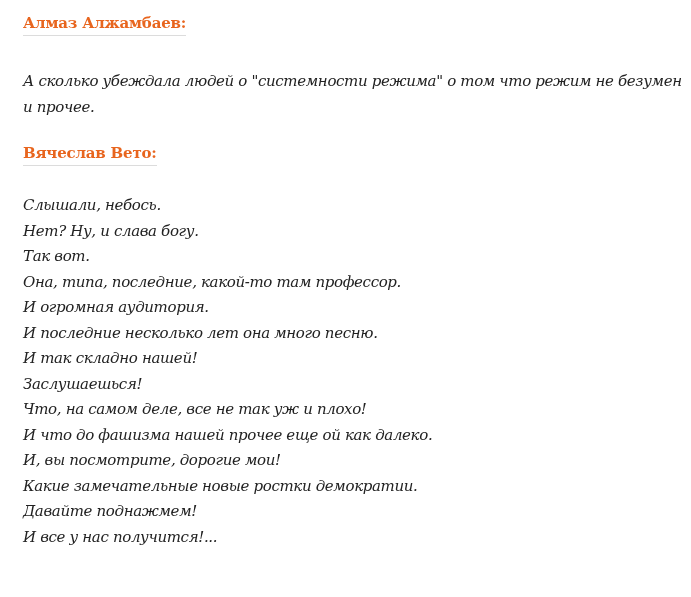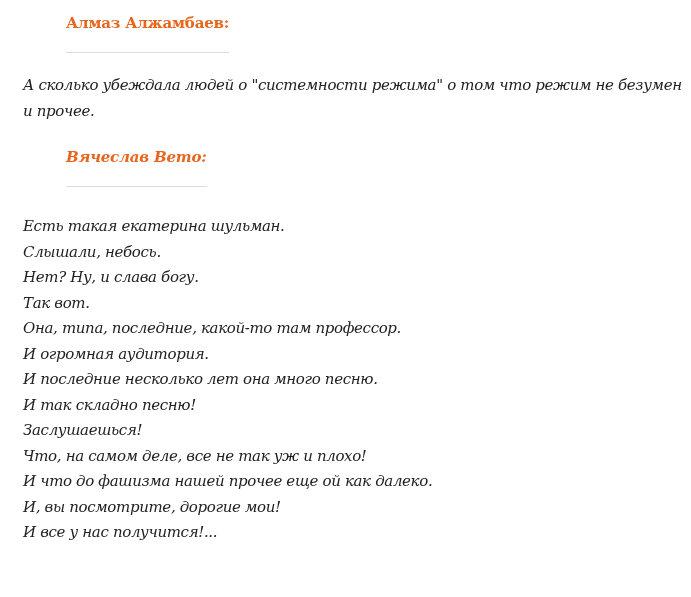--- a/index.html
+++ b/index.html
@@ -18,66 +18,66 @@
       left: 23px;
       top: 0;
       right: 0;
     }
     .author {
       display: inline-block;
       font-family: "DejaVu Serif", serif;
       font-weight: bold;
       font-size: 15px;
       color: #e8651e;
-      padding-bottom: 20px;
+      padding-bottom: 3px;
       border-bottom: 1px solid #dcdcdc;
       letter-spacing: -0.2px;
       cursor: pointer;
-      margin-left: 43px;
     }
     .author.a1 { margin-top: 14px; }
-    .author.a2 { margin-top: 0; font-style: italic; }
+    .author.a2 { margin-top: 0; }
     .message {
       font-family: "DejaVu Serif", serif;
       font-style: italic;
       font-size: 15px;
       color: #222222;
       line-height: 25.5px;
       letter-spacing: -0.35px;
       width: 650px;
     }
-    .message.m1 { margin-top: 20px; margin-bottom: 24px; }
+    .message.m1 { margin-top: 33px; margin-bottom: 24px; }
     .message.m2 { margin-top: 27px; }
     .line { display: block; white-space: nowrap; }
   </style>
 </head>
 <body>
 
 <div class="thread">
 
   <div>
     <div class="author a1">Алмаз Алжамбаев:</div>
     <div class="message m1">
       <span class="line">А сколько убеждала людей о "системности режима" о том что режим не безумен</span>
       <span class="line">и прочее.</span>
     </div>
   </div>
 
   <div>
     <div class="author a2">Вячеслав Вето:</div>
     <div class="message m2">
-      <span class="line">Есть такая екатерина шульман.</span>
       <span class="line">Слышали, небось.</span>
       <span class="line">Нет? Ну, и слава богу.</span>
       <span class="line">Так вот.</span>
       <span class="line">Она, типа, последние, какой-то там профессор.</span>
       <span class="line">И огромная аудитория.</span>
       <span class="line">И последние несколько лет она много песню.</span>
-      <span class="line">И так складно песню!</span>
+      <span class="line">И так складно нашей!</span>
       <span class="line">Заслушаешься!</span>
       <span class="line">Что, на самом деле, все не так уж и плохо!</span>
       <span class="line">И что до фашизма нашей прочее еще ой как далеко.</span>
       <span class="line">И, вы посмотрите, дорогие мои!</span>
+      <span class="line">Какие замечательные новые ростки демократии.</span>
+      <span class="line">Давайте поднажмем!</span>
       <span class="line">И все у нас получится!...</span>
     </div>
   </div>
 
 </div>
 
 </body></html>

